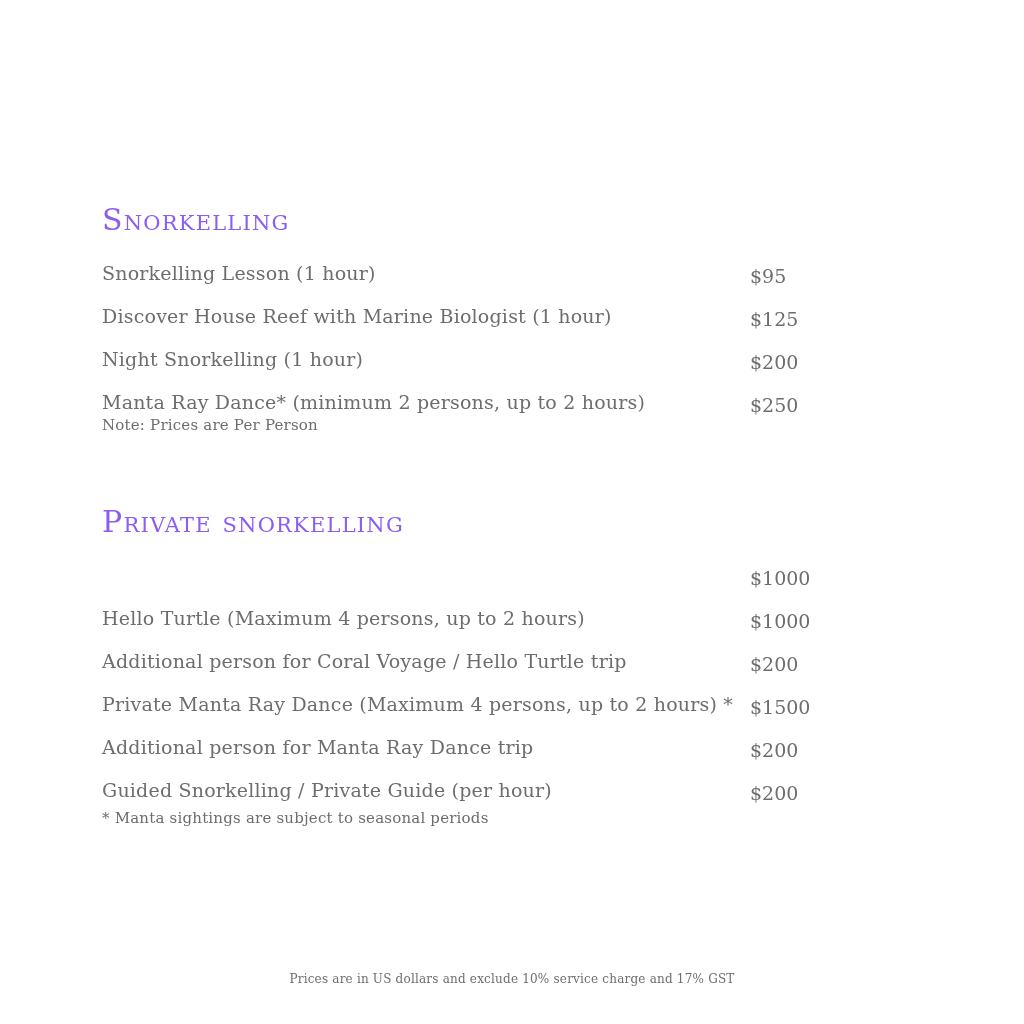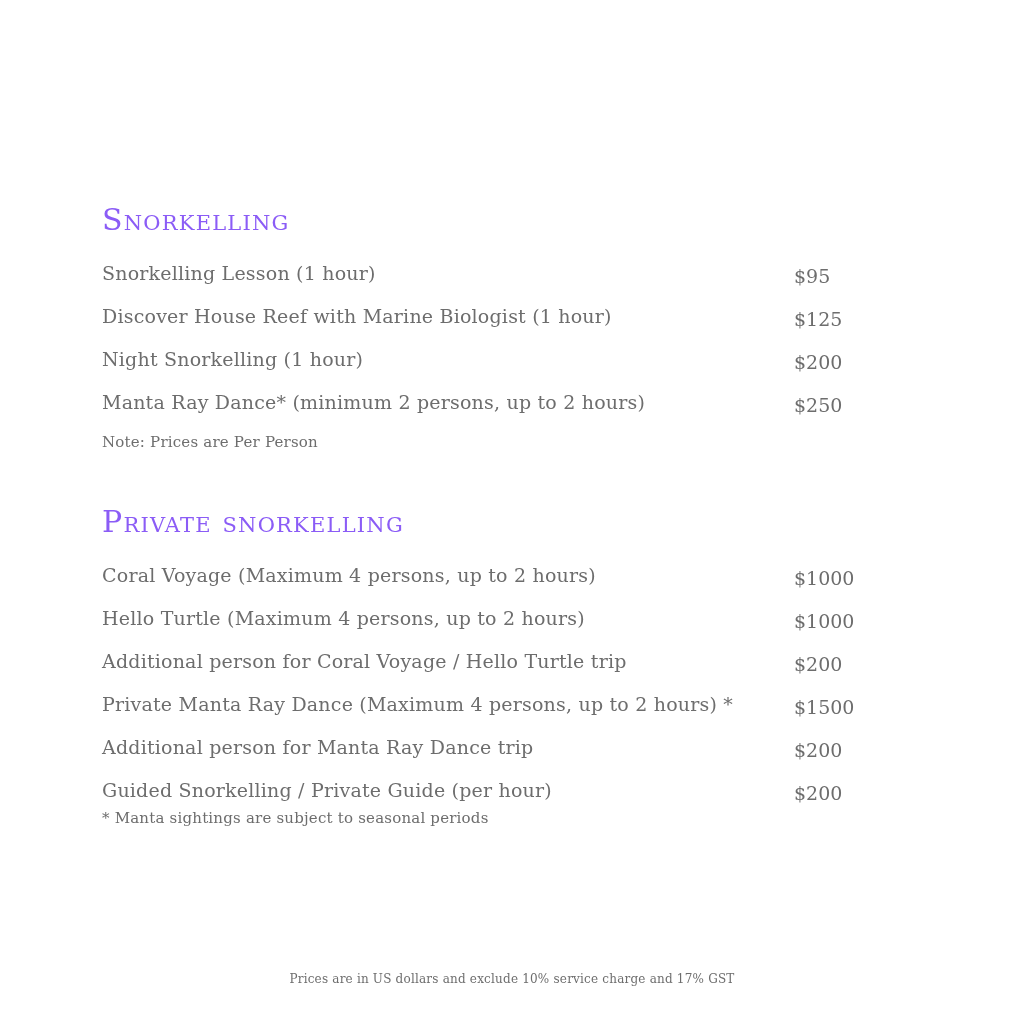--- a/index.html
+++ b/index.html
@@ -49,29 +49,28 @@
     letter-spacing: 0.2px;
     white-space: nowrap;
   }
   .row-price {
     position: absolute;
     left: 648px;
     top: 3px;
     font-size: 19px;
     line-height: 25px;
     color: #6d6d6d;
-    margin-left: 44px;
   }
   .note {
     font-size: 15px;
     line-height: 20px;
     color: #6d6d6d;
     letter-spacing: 0.2px;
   }
-  .section--snorkelling .note { margin-top: 17px; }
+  .section--snorkelling .note { }
   .section--private .note { margin-top: 5px; }
   .footer {
     position: absolute;
     left: 0;
     top: 968px;
     width: 1024px;
     text-align: center;
     font-size: 12px;
     line-height: 22px;
     color: #6d6d6d;
@@ -101,21 +100,20 @@
       <span class="row-price">$250</span>
     </div>
   </div>
   <div class="note">Note: Prices are Per Person</div>
 </div>
 
 <div class="section section--private">
   <h1 class="heading">Private snorkelling</h1>
   <div class="rows">
     <div class="row">
-      <span class="row-label">Coral Voyage (Maximum 4 persons, up to 2 hours)</span>
       <span class="row-price">$1000</span>
     </div>
     <div class="row">
       <span class="row-label">Hello Turtle (Maximum 4 persons, up to 2 hours)</span>
       <span class="row-price">$1000</span>
     </div>
     <div class="row">
       <span class="row-label">Additional person for Coral Voyage / Hello Turtle trip</span>
       <span class="row-price">$200</span>
     </div>

